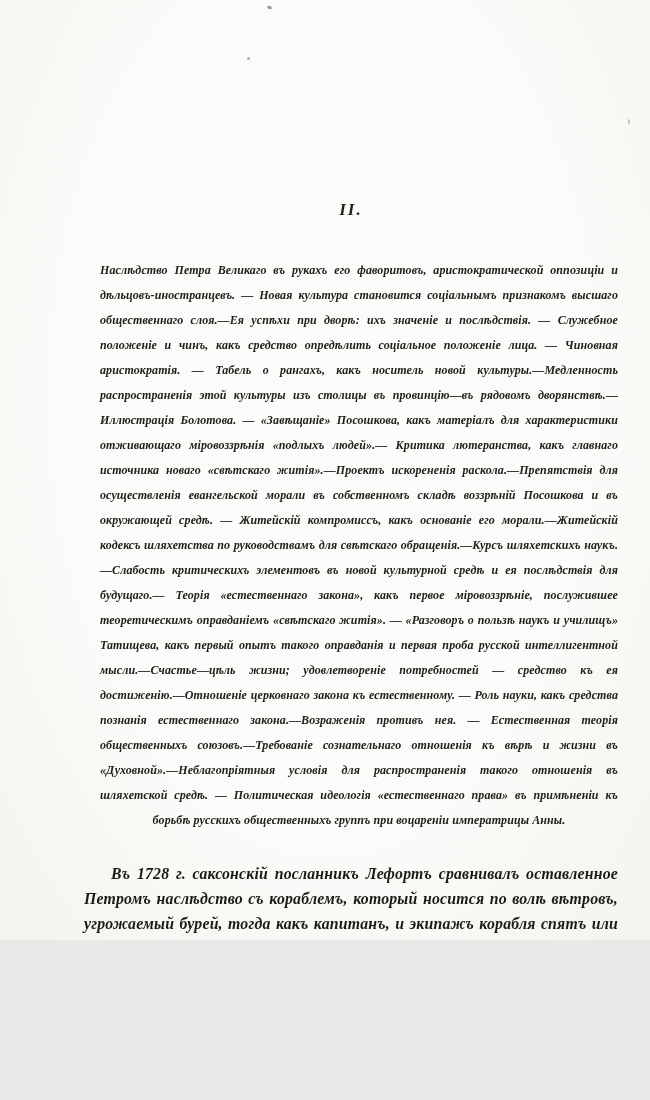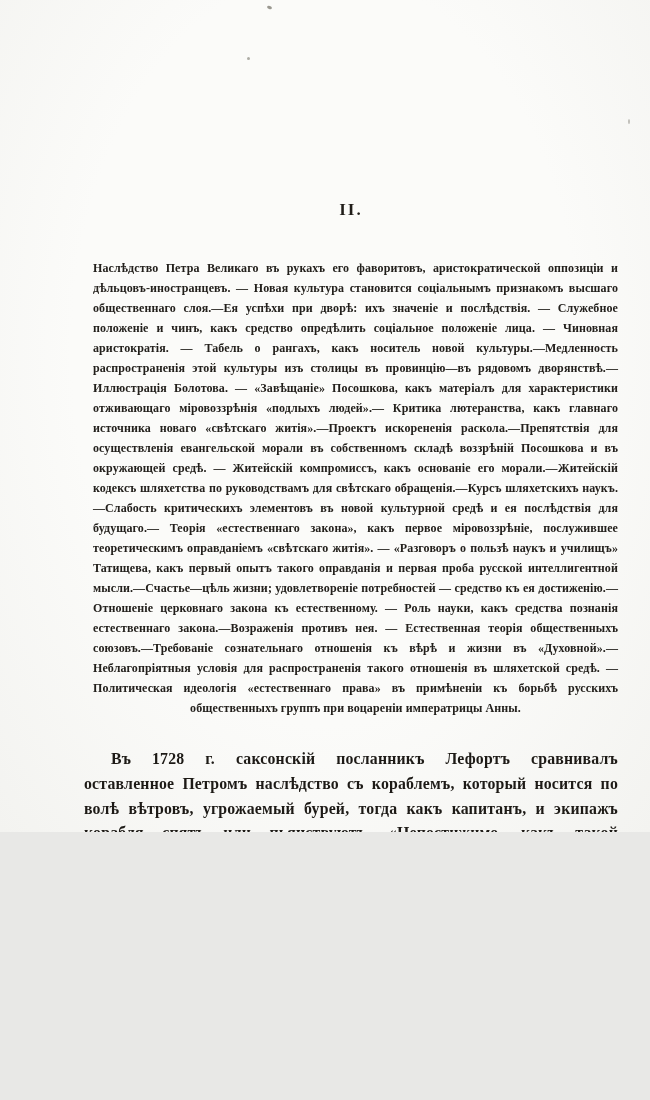--- a/index.html
+++ b/index.html
@@ -3,40 +3,41 @@
 <meta charset="utf-8">
 <style>
   html, body {
     margin: 0;
     padding: 0;
     background: #e8e8e6;
   }
   .page {
     position: relative;
     width: 650px;
-    height: 832px;
+    height: 940px;
     margin: 0 auto;
     box-sizing: border-box;
     padding: 200px 32px 0 84px;
     background: radial-gradient(ellipse at 50% 42%, #fbfbf9 55%, #f3f3f0 100%);
     font-family: "Liberation Serif", "DejaVu Serif", serif;
     color: #201d19;
     overflow: hidden;
+    font-style: italic;
   }
   .chapter-heading {
     margin: 0;
     text-align: center;
     font-size: 17px;
     font-weight: bold;
     letter-spacing: 2px;
   }
   .synopsis {
-    margin: 38px 0 0 9px;
+    margin: 38px 0 0 16px;
     font-size: 12px;
-    line-height: 20px;
+    line-height: 25px;
     font-weight: bold;
     text-align: justify;
     text-align-last: center;
     letter-spacing: 0.1px;
     color: #23201c;
   }
   .body-text {
     margin-top: 29px;
   }
   .body-text p {

